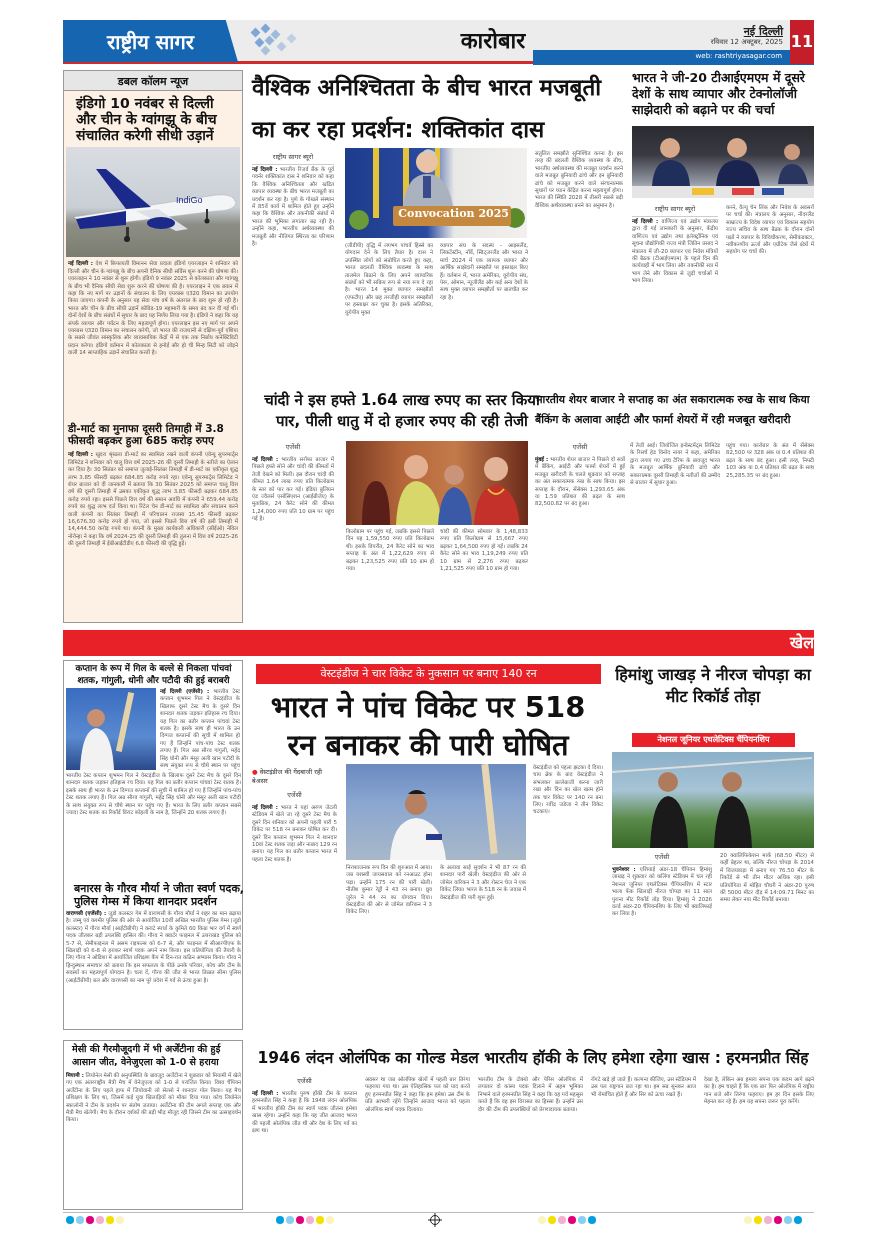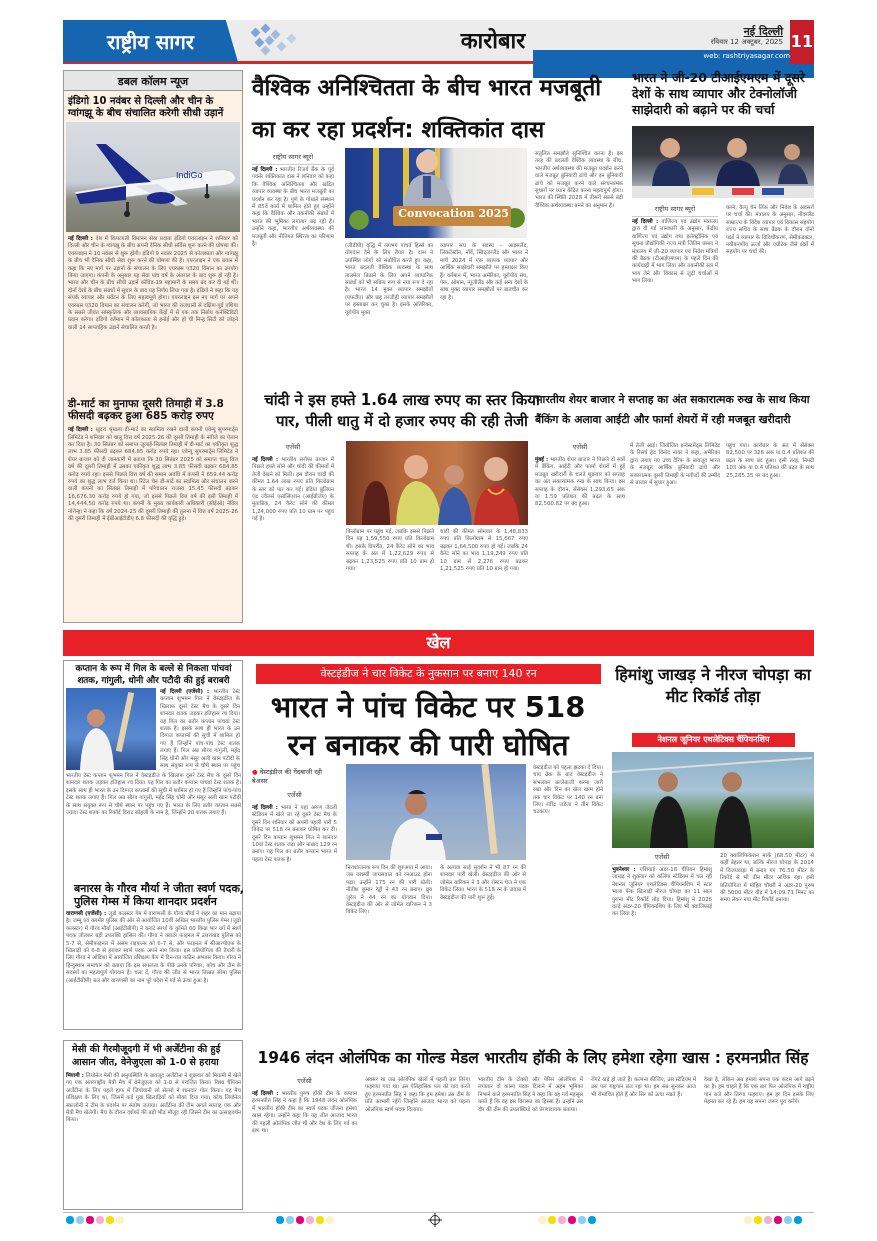--- a/index.html
+++ b/index.html
@@ -8,36 +8,36 @@
   .abs { position: absolute; }
 
   
   #masthead { left: 63px; top: 20px; width: 751px; height: 44px; background: #ececec; border-bottom: 3px solid #d02a2a; }
   #brand { left: 0; top: 0; width: 175px; height: 42px; background: #1565b0; color: #fff; font-size: 20px; font-weight: bold; display: flex; align-items: center; justify-content: center; clip-path: polygon(0 0, 93% 0, 100% 100%, 0 100%); }
   #dots { left: 185px; top: 5px; width: 60px; height: 30px; }
   #dots span { position: absolute; width: 7px; height: 7px; background: #7fa6d6; transform: rotate(45deg); }
   #section { left: 300px; top: 4px; width: 260px; font-size: 22px; font-weight: bold; text-align: center; color: #111; }
   #city { left: 600px; top: 3px; width: 120px; text-align: right; font-size: 11px; font-weight: bold; text-decoration: underline; }
   #date { left: 600px; top: 17px; width: 120px; text-align: right; font-size: 7px; color: #333; }
-  #webbar { left: 470px; top: 30px; width: 281px; height: 28px; background: #1565b0; color: #fff; font-size: 7px; text-align: right; padding-right: 24px; line-height: 12px; }
+  #webbar { left: 470px; top: 30px; width: 281px; height: 15px; background: #1565b0; color: #fff; font-size: 7px; text-align: right; padding-right: 32px; line-height: 12px; }
   #pageno { left: 790px; top: 20px; width: 24px; height: 44px; background: #c41e2a; color: #fff; font-size: 16px; font-weight: bold; text-align: center; line-height: 44px; }
 
   
   .col-text { font-size: 5.4px; line-height: 7.4px; color: #555; text-align: justify; overflow: hidden; }
   .col-text b { color: #111; }
   .hl { font-weight: bold; color: #111; line-height: 1.15; }
   .byline { font-size: 6.5px; color: #444; text-align: center; border-bottom: 1px solid #ccc; padding-bottom: 3px; }
   .photo { overflow: hidden; }
 
   
   #dcol { left: 63px; top: 70px; width: 180px; height: 553px; background: #fdf0e4; border: 1px solid #999; }
   #dcol-title { background: #e6e6e6; text-align: center; font-size: 11px; font-weight: bold; padding: 2px 0; color: #111; border-bottom: 1px solid #999; }
 
   
-  #khel { left: 63px; top: 630px; width: 751px; height: 26px; background: #e82028; color: #fff; font-size: 16px; font-weight: bold; text-align: center; line-height: 26px; }
+  #khel { left: 63px; top: 630px; width: 751px; height: 26px; background: #e82028; color: #fff; font-size: 16px; font-weight: bold; text-align: right; line-height: 26px; }
 
   
   .reg { position: absolute; top: 1216px; width: 8px; height: 8px; border-radius: 50%; }
 </style>
 </head>
 <body>
 
 <div id="masthead" class="abs">
   <div id="brand" class="abs">राष्ट्रीय सागर</div>
   <div id="dots" class="abs">
@@ -52,21 +52,21 @@
   </div>
   <div id="section" class="abs">कारोबार</div>
   <div id="city" class="abs">नई दिल्ली</div>
   <div id="date" class="abs">रविवार 12 अक्टूबर, 2025</div>
   <div id="webbar" class="abs">web: rashtriyasagar.com</div>
 </div>
 <div id="pageno" class="abs">11</div>
 
 <div id="dcol" class="abs">
   <div id="dcol-title">डबल कॉलम न्यूज</div>
-  <div class="hl" style="font-size:10px;padding:4px 4px;">इंडिगो 10 नवंबर से दिल्ली और चीन के ग्वांगझू के बीच संचालित करेगी सीधी उड़ानें</div>
+  <div class="hl" style="font-size:14px;padding:4px 12px;">इंडिगो 10 नवंबर से दिल्ली और चीन के ग्वांगझू के बीच संचालित करेगी सीधी उड़ानें</div>
   <div class="photo" style="height:110px;margin:0 2px;background:linear-gradient(180deg,#d9dde2 0%,#c9cfd6 55%,#8d8f86 70%,#7b7d70 100%);position:relative;">
     <svg width="176" height="110" viewBox="0 0 176 110">
       <path d="M8 70 L150 48 Q168 46 170 56 Q168 64 150 64 L20 80 Z" fill="#f4f5f7" stroke="#aaa" stroke-width=".5"></path>
       <path d="M10 72 L60 64 L60 78 L14 82 Z" fill="#1b2a8a"></path>
       <path d="M60 62 L30 22 L40 22 L85 60 Z" fill="#1b2a8a"></path>
       <path d="M70 64 L110 84 L122 82 L92 62 Z" fill="#dde0e6"></path>
       <ellipse cx="95" cy="76" rx="14" ry="6" fill="#1b2a8a"></ellipse>
       <text x="110" y="56" font-size="9" fill="#1b2a8a" font-family="Liberation Sans, sans-serif">IndiGo</text>
       <rect x="60" y="80" width="3" height="10" fill="#333"></rect>
         <circle cx="61" cy="92" r="3" fill="#222"></circle>

